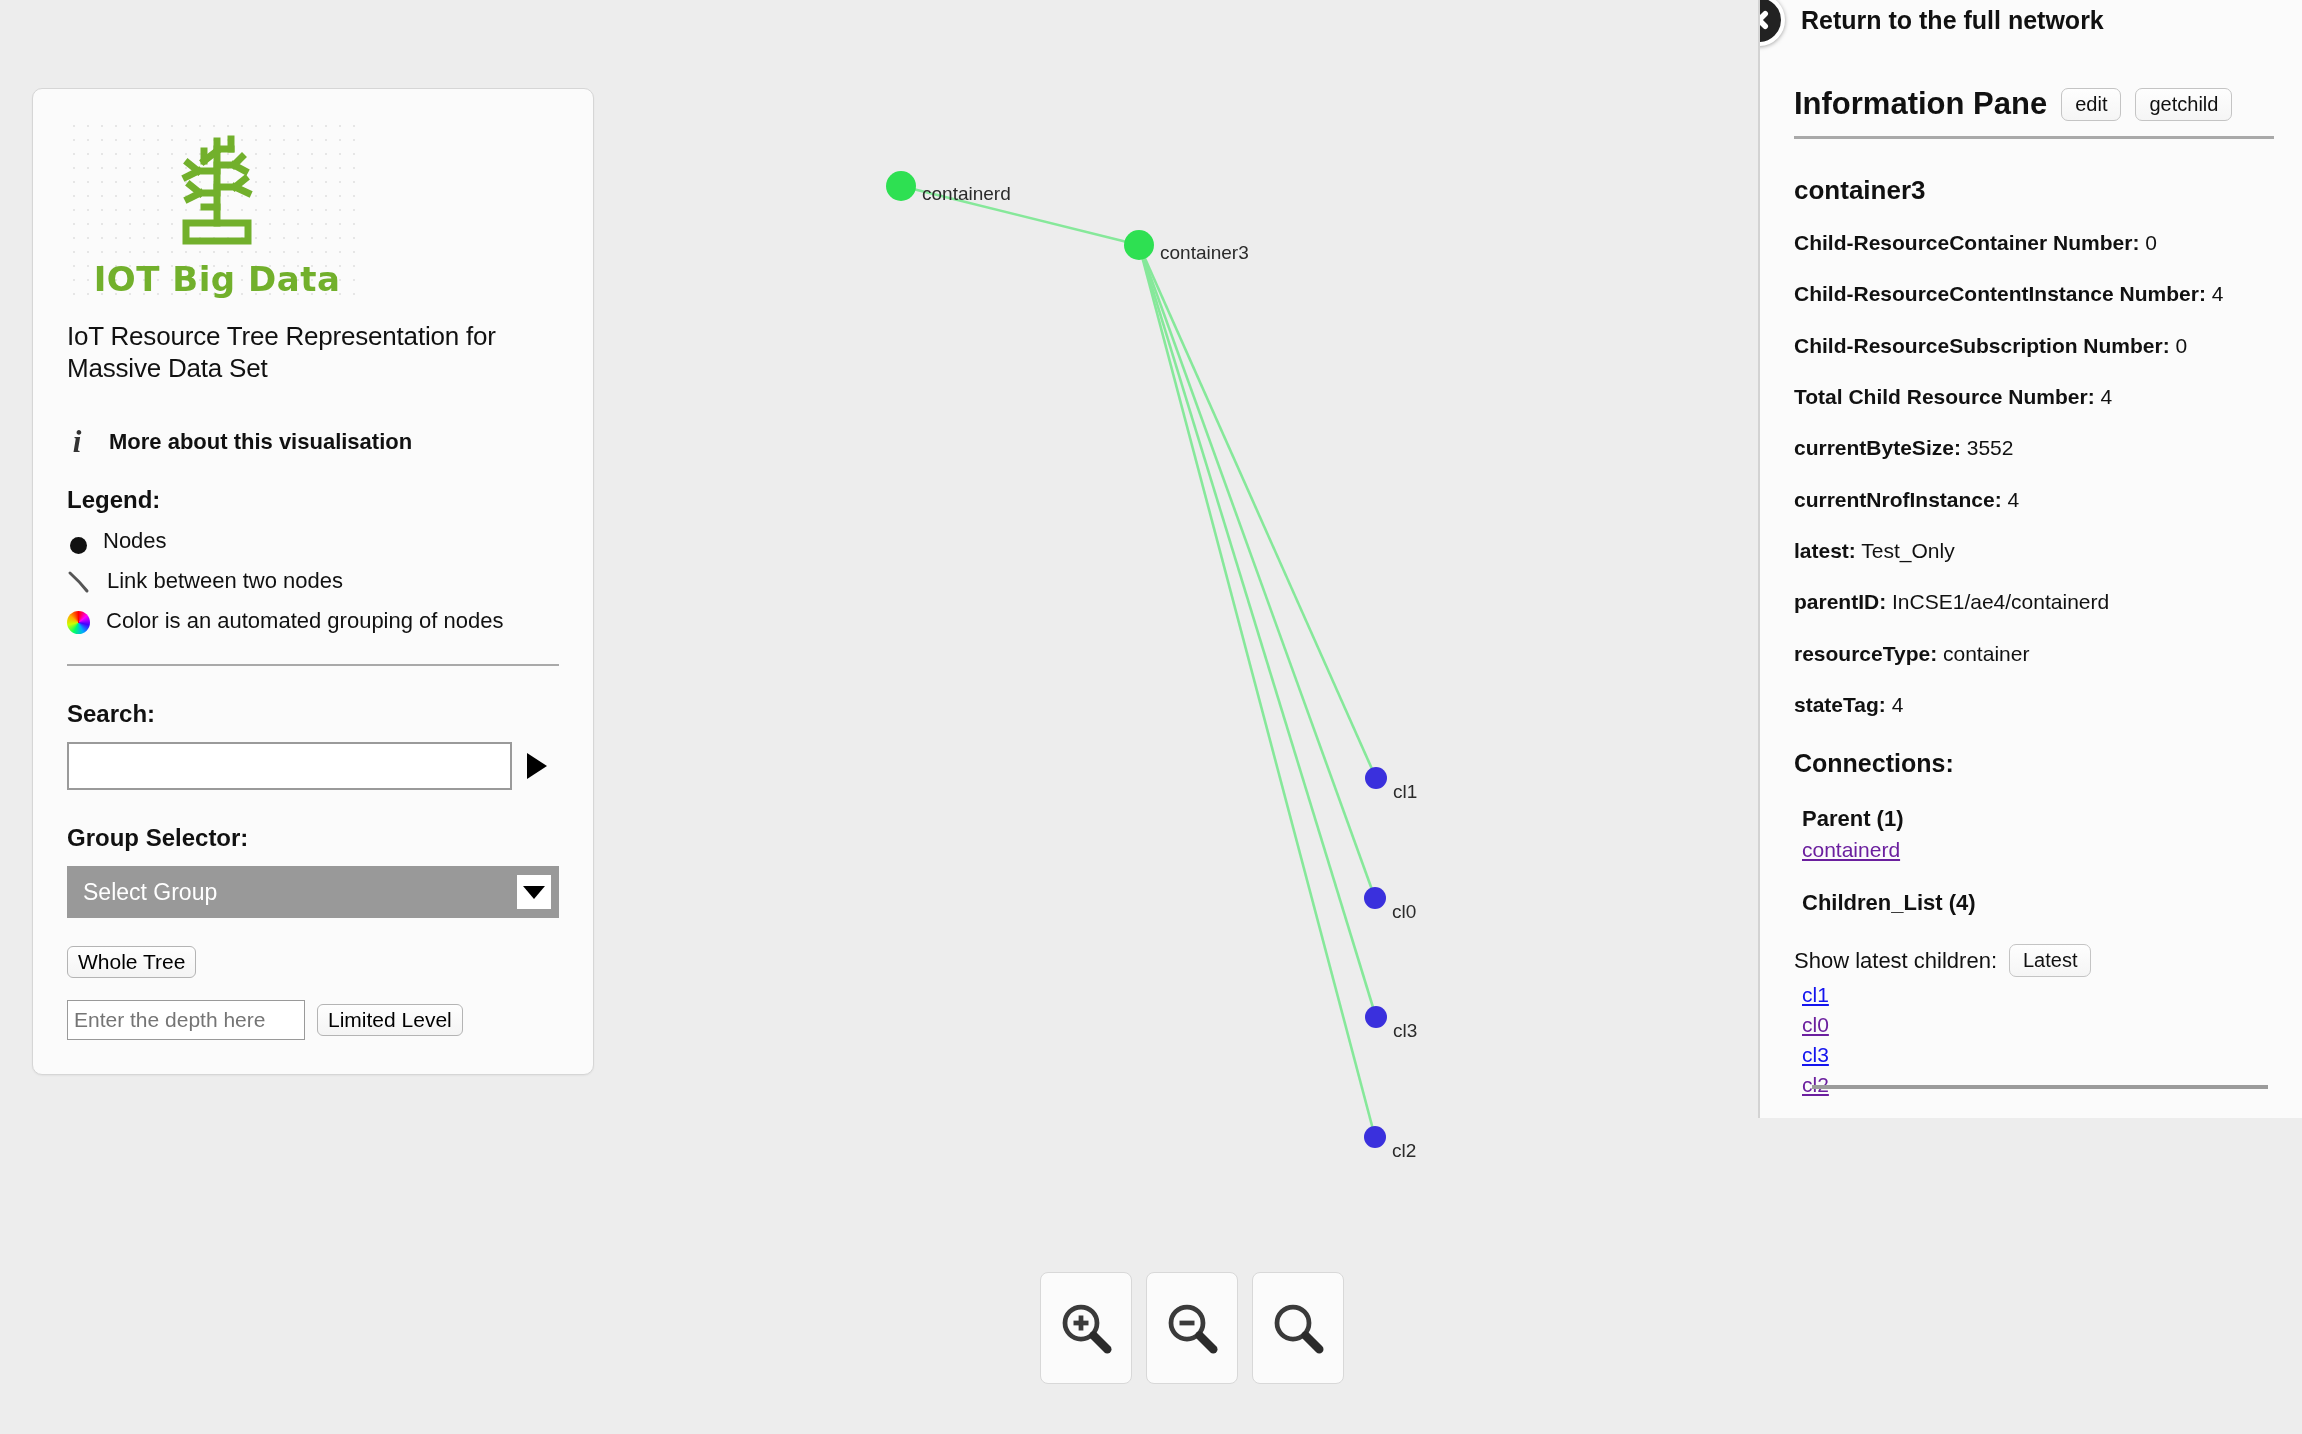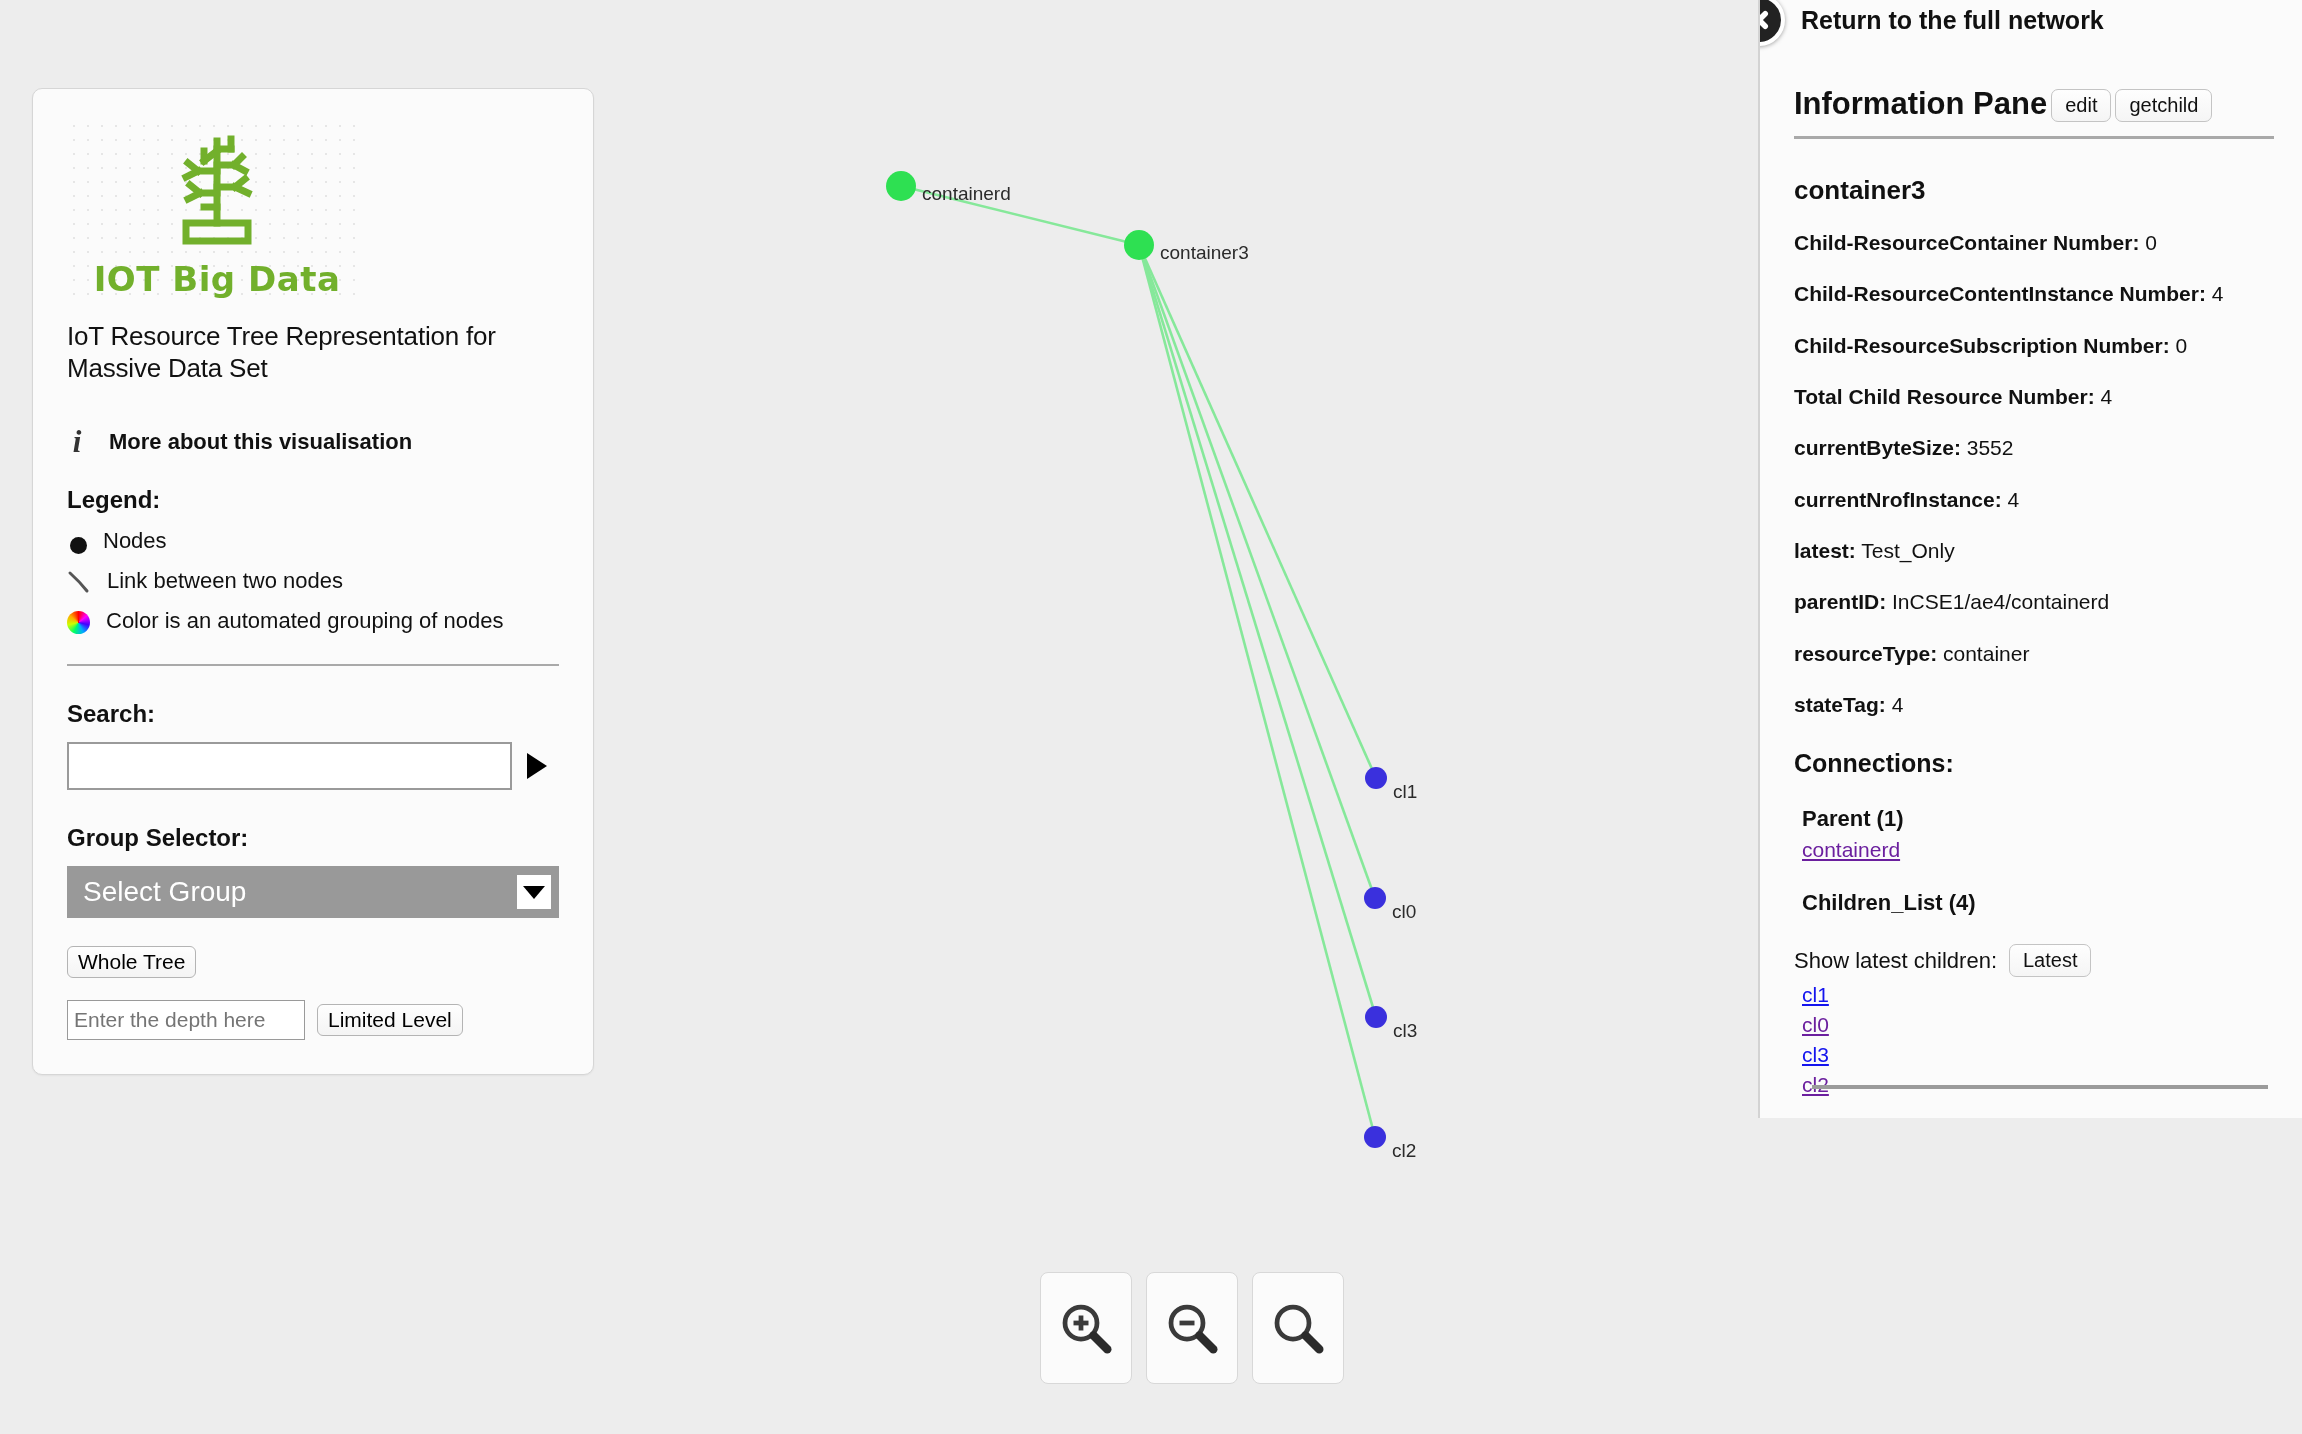--- a/index.html
+++ b/index.html
@@ -124,21 +124,21 @@
     border-top: 13px solid transparent;
     border-bottom: 13px solid transparent;
     border-left: 20px solid #000;
   }
   #group-select {
     display: flex; align-items: center; justify-content: space-between;
     margin: 14px 0 0 34px;
     width: 492px; height: 52px;
     background: #999999;
     color: #fff;
-    font-size: 28px;
+    font-size: 23px;
     padding: 0 8px 0 16px;
     cursor: pointer;
   }
   .sel-caret {
     width: 34px; height: 34px;
     background: #fff;
     display: flex; align-items: center; justify-content: center;
   }
   .sel-caret i {
     width: 0; height: 0;
@@ -207,21 +207,21 @@
     display: flex; align-items: center; justify-content: center;
     cursor: pointer;
     flex: none;
   }
   .close-circle svg { display: block; }
   #return-label {
     font-size: 25px; font-weight: bold; color: #111;
     white-space: nowrap;
   }
   .pane-inner { padding: 86px 28px 0 34px; }
-  .pane-title-row { display: flex; align-items: flex-end; gap: 4px; }
+  .pane-title-row { display: flex; align-items: center; gap: 14px; }
   #pane-title { font-size: 31px; font-weight: bold; color: #111; }
   .small-btn {
     font-family: "Liberation Sans", sans-serif;
     font-size: 20px; color: #111;
     background: linear-gradient(#fefefe,#f5f5f5);
     border: 1px solid #c4c4c4;
     border-radius: 7px;
     padding: 4px 13px;
     cursor: pointer;
   }

